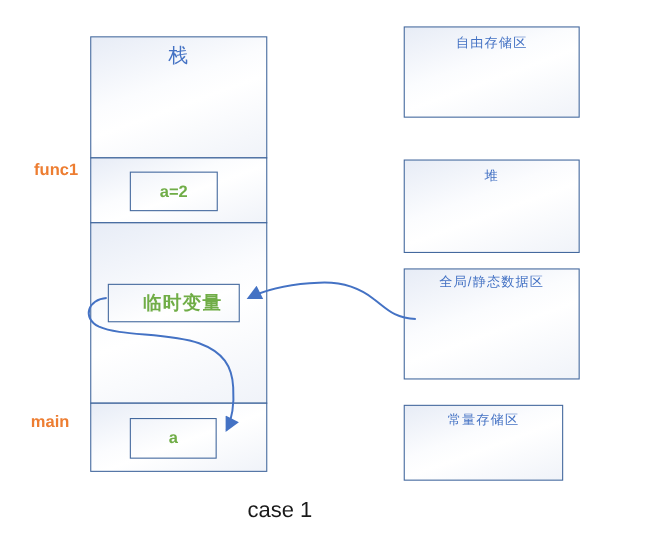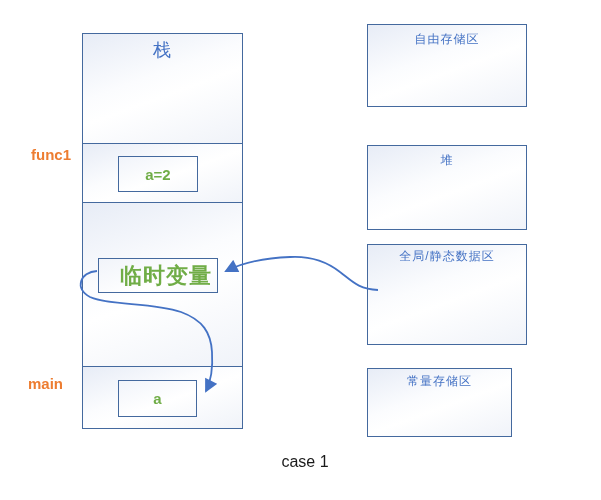--- a/index.html
+++ b/index.html
@@ -55,23 +55,22 @@
     position: absolute;
     color: #ed7d31;
     font-weight: bold;
     font-size: 15px;
   }
   .caption {
     position: absolute;
     left: 225px;
     top: 453px;
     width: 160px;
-    text-align: center;
     color: #1a1a1a;
-    font-size: 16px;
+    font-size: 20px;
   }
   svg.overlay {
     position: absolute;
     left: 0;
     top: 0;
     width: 601px;
     height: 500px;
     pointer-events: none;
   }
 </style>
@@ -87,21 +86,21 @@
 
   <div class="stack-title">栈</div>
 
   <div class="frame-label" style="left:31px; top:146px;">func1</div>
   <div class="frame-label" style="left:28px; top:375px;">main</div>
 
   <div class="inner-box" style="left:118px; top:156px; width:80px; height:36px;">
     <span class="green-text" style="font-size:15px;">a=2</span>
   </div>
   <div class="inner-box" style="left:98px; top:258px; width:120px; height:35px;">
-    <span class="green-text" style="font-size:22px; letter-spacing:1px;margin-left:16px;">临时变量</span>
+    <span class="green-text" style="font-size:17px; letter-spacing:1px;margin-left:16px;">临时变量</span>
   </div>
   <div class="inner-box" style="left:118px; top:380px; width:79px; height:37px;">
     <span class="green-text" style="font-size:15px;">a</span>
   </div>
 
   <div class="box" style="left:367px; top:24px; width:160px; height:83px;">
     <div class="blue-label">自由存储区</div>
   </div>
 
   <div class="box" style="left:367px; top:145px; width:160px; height:85px;">

